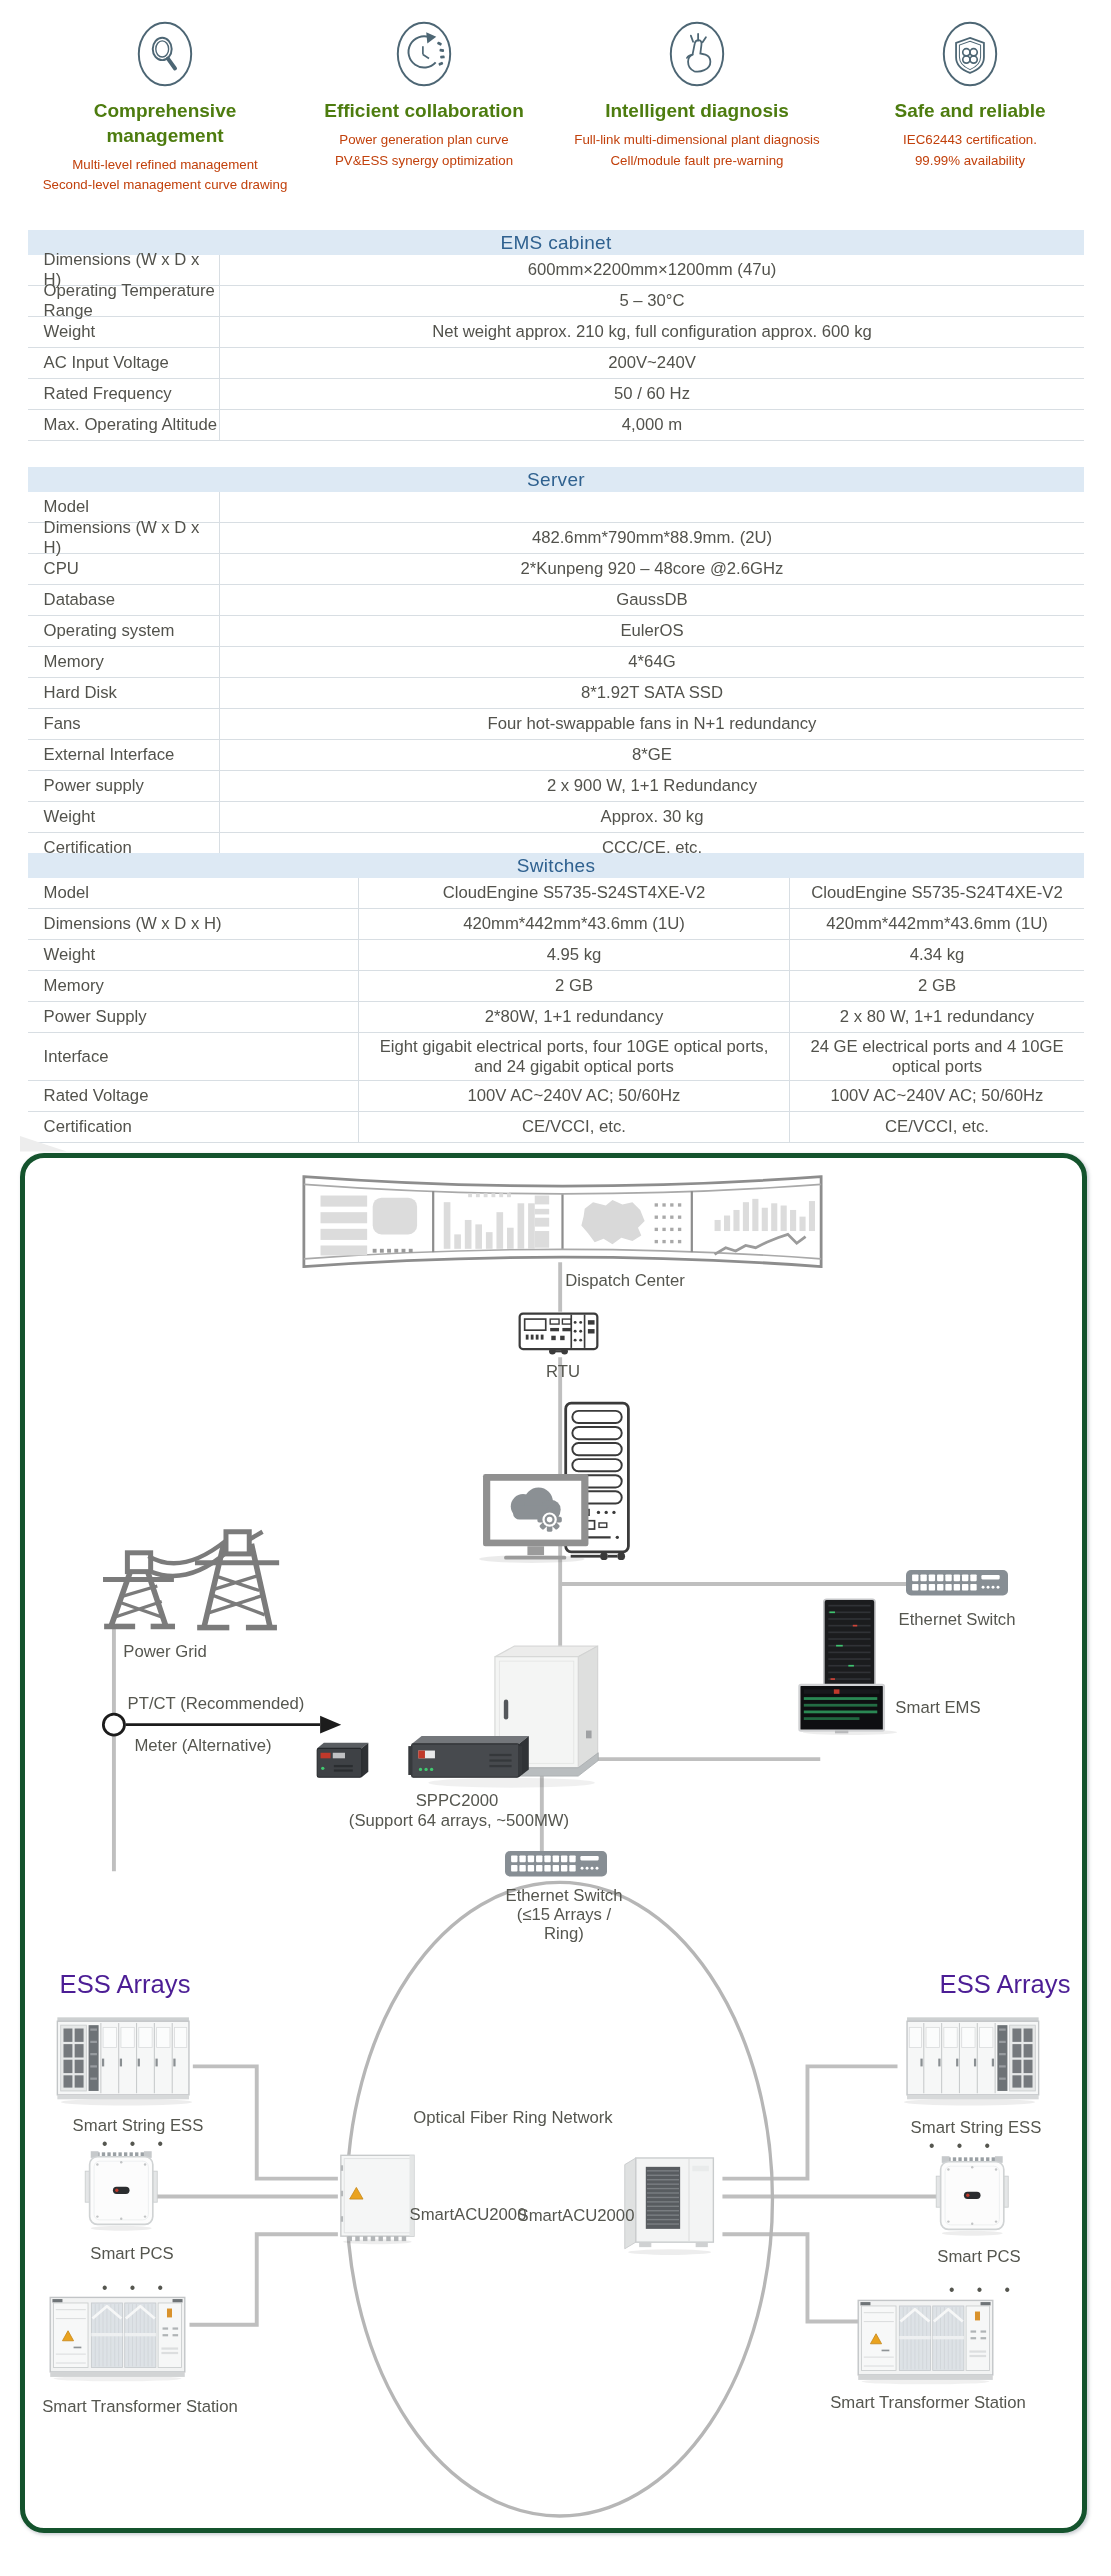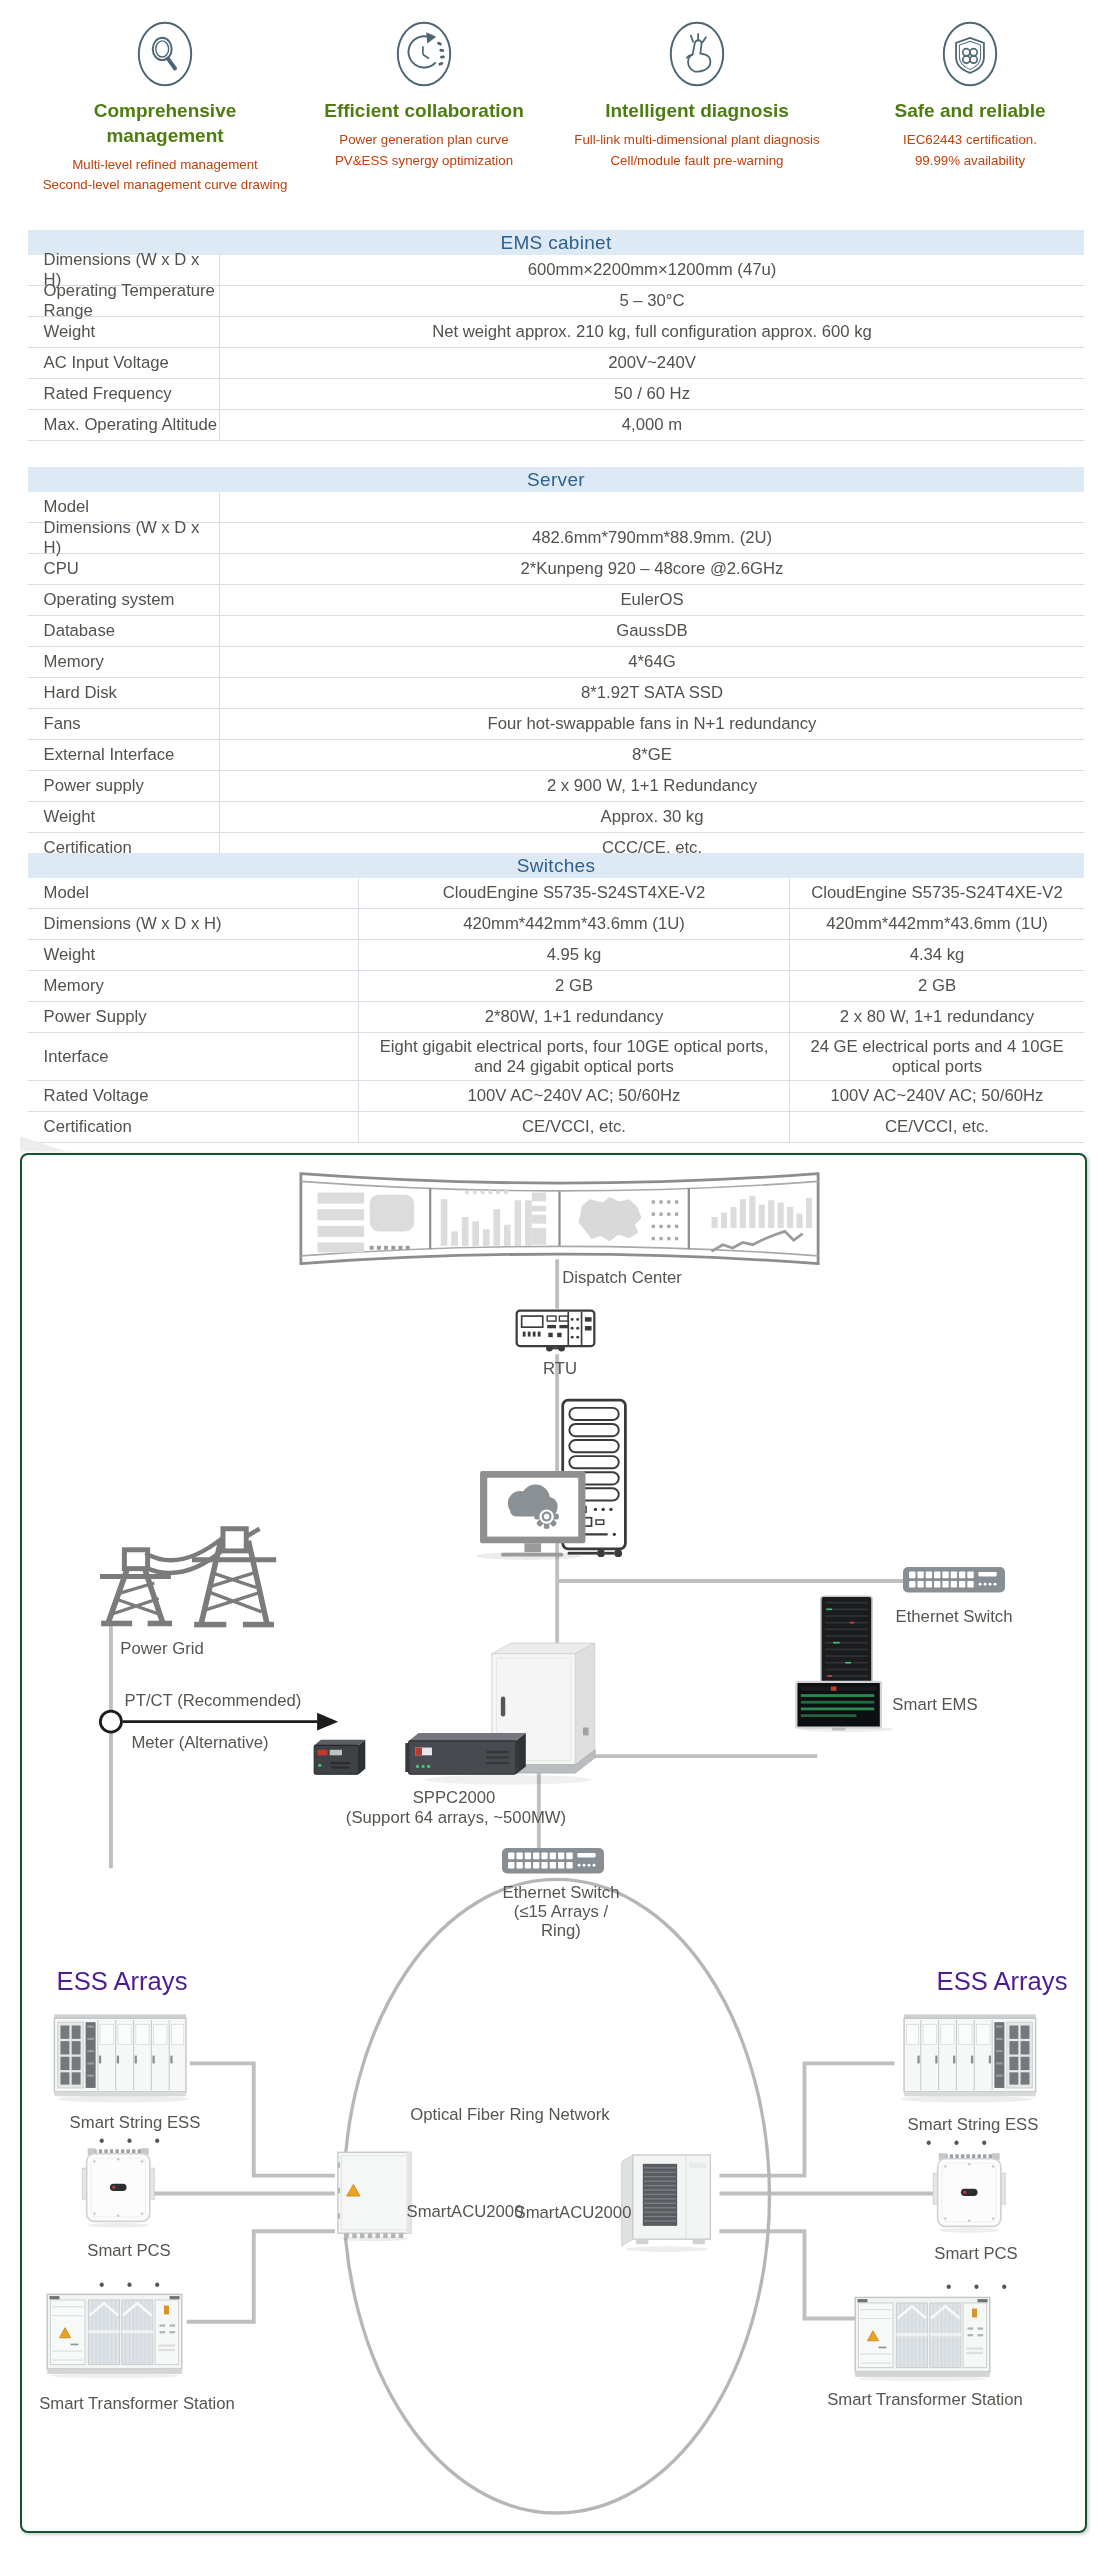--- a/index.html
+++ b/index.html
@@ -15,22 +15,22 @@
   .band{height:25px;background:#dde9f4;display:flex;align-items:center;justify-content:center;
         font-size:19px;color:#2f618f;letter-spacing:0.3px;}
   .row{display:flex;border-bottom:0.6px solid #d8dee3;height:30px;font-size:16.7px;color:#52524c;}
   .row.tall{height:47px;}
   .cl{width:192px;border-right:0.6px solid #d8dee3;display:flex;align-items:center;padding-left:15.6px;box-sizing:border-box;}
   .cv{flex:1;display:flex;align-items:center;justify-content:center;text-align:center;line-height:20px;}
   .cl3{width:331px;border-right:0.6px solid #d8dee3;display:flex;align-items:center;padding-left:15.6px;box-sizing:border-box;}
   .ca{width:431px;border-right:0.6px solid #d8dee3;display:flex;align-items:center;justify-content:center;text-align:center;line-height:20px;padding:0 14.5px;box-sizing:border-box;}
   .cb{flex:1;display:flex;align-items:center;justify-content:center;text-align:center;line-height:20px;padding:0 11px;box-sizing:border-box;}
   
-  #diagram{position:absolute;left:20px;top:1153px;width:1067px;height:1380px;border:2px solid #14532d;
-           border-radius:8px;box-sizing:border-box;background:#fff;box-shadow:1.1px 1.7px 3.3px rgba(60,70,90,.25);}
+  #diagram{position:absolute;left:20px;top:1153px;width:1067px;height:1380px;border:5px solid #14532d;
+           border-radius:24px;box-sizing:border-box;background:#fff;box-shadow:1.1px 1.7px 3.3px rgba(60,70,90,.25);}
   #dg{position:absolute;left:-5px;top:-5px;width:1067px;height:1380px;}
   #dg > *{position:absolute;}
   .dlabel{font-size:16.7px;color:#55564f;white-space:nowrap;transform:translateX(-50%);text-align:center;line-height:19px;}
   .dlabel.big{font-size:25.6px;color:#4c1d95;}
   .dots{font-size:15.6px;color:#55564f;letter-spacing:9px;transform:translateX(-50%);}
 </style>
 </head>
 <body>
 
 <div class="feature" style="left:37px">
@@ -144,26 +144,26 @@
     </div>
   <div class="row">
       <div class="cl">Dimensions (W x D x H)</div>
       <div class="cv">482.6mm*790mm*88.9mm. (2U)</div>
     </div>
   <div class="row">
       <div class="cl">CPU</div>
       <div class="cv">2*Kunpeng 920 – 48core @2.6GHz</div>
     </div>
   <div class="row">
+      <div class="cl">Database</div>
+      <div class="cv">GaussDB</div>
+    </div>
+  <div class="row">
       <div class="cl">Operating system</div>
       <div class="cv">EulerOS</div>
-    </div>
-  <div class="row">
-      <div class="cl">Database</div>
-      <div class="cv">GaussDB</div>
     </div>
   <div class="row">
       <div class="cl">Memory</div>
       <div class="cv">4*64G</div>
     </div>
   <div class="row">
       <div class="cl">Hard Disk</div>
       <div class="cv">8*1.92T SATA SSD</div>
     </div>
   <div class="row">

